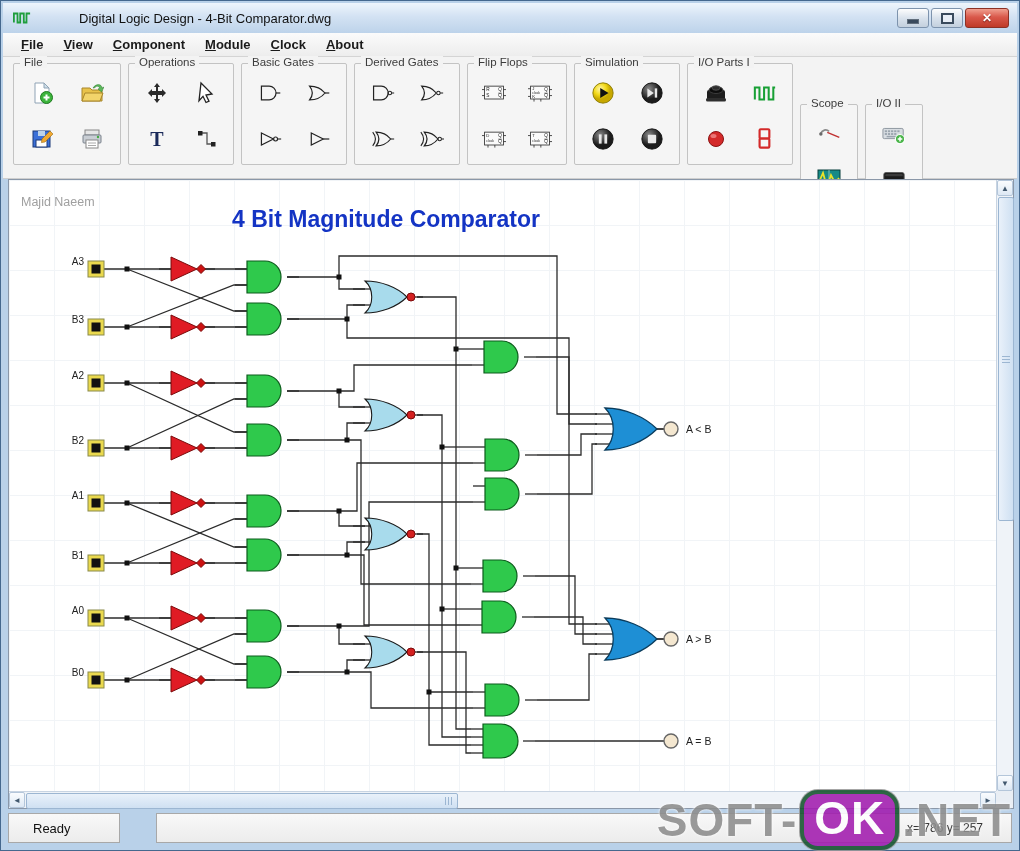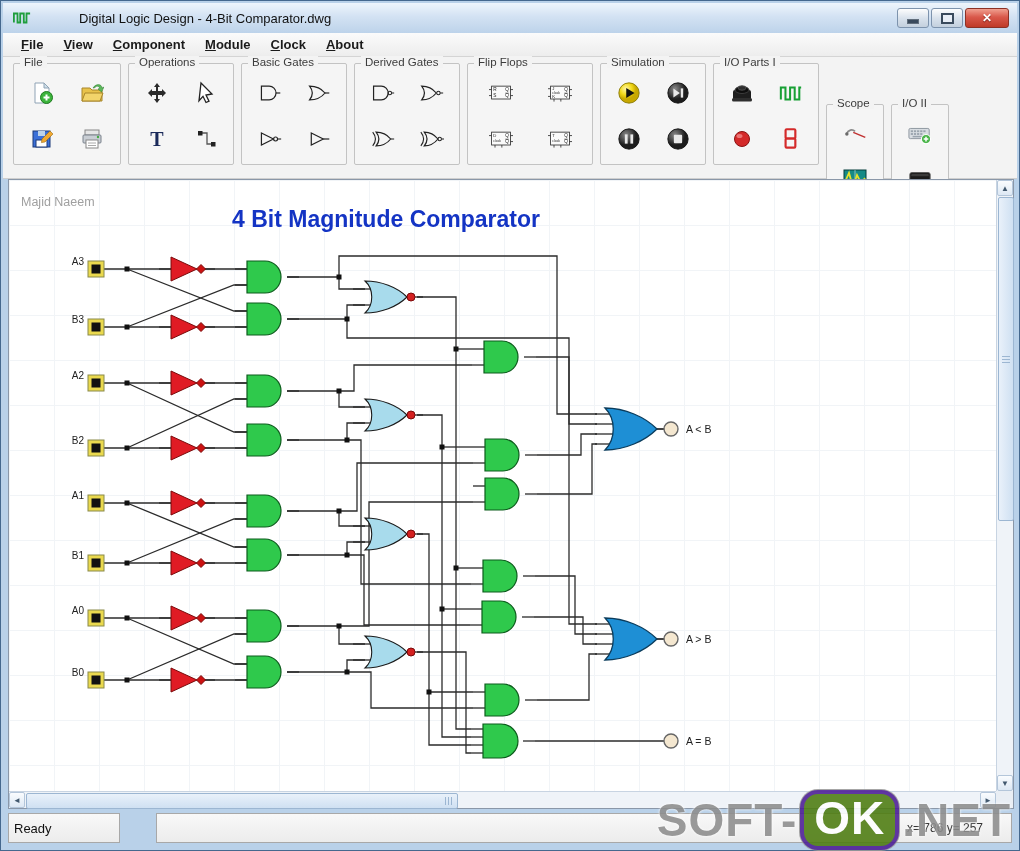--- a/index.html
+++ b/index.html
@@ -27,21 +27,21 @@
   .menu-item::first-letter{text-decoration:underline;}
 
   
   .toolbar{position:absolute;top:56px;left:2px;right:2px;height:122px;background:#f3f3f3;
     border-bottom:1px solid #cfcfcf;display:flex;gap:7px;padding:6px 4px 0 10px;box-sizing:border-box;}
   .tgroup{position:relative;border:1px solid #c3c3c3;border-radius:2px;height:102px;box-sizing:border-box;background:#f5f5f5;}
   .tgroup>.legend{position:absolute;top:-8px;left:6px;background:#f3f3f3;padding:0 4px;font-size:11.5px;color:#3c3c3c;}
   .grid2{display:grid;grid-template-columns:1fr 1fr;gap:8px 6px;justify-items:center;align-items:center;height:100%;padding:10px 6px 6px;box-sizing:border-box;}
   .grid1{display:grid;grid-template-columns:1fr;gap:8px;justify-items:center;align-items:center;height:100%;padding:10px 6px 6px;box-sizing:border-box;}
   .tbtn{width:36px;height:32px;display:flex;align-items:center;justify-content:center;background:transparent;border:none;cursor:default;}
-  .w108{width:108px;} .w106{width:106px;text-decoration:underline;} .w110{width:126px;} .w58{width:58px;margin-top:41px;} .w64{width:64px;}
+  .w108{width:108px;} .w106{width:106px;text-decoration:underline;} .w110{width:100px;} .w58{width:58px;margin-top:41px;} .w64{width:64px;}
   .vcc{font-size:11.5px;color:#333;}
 
   
   .canvas-wrap{position:absolute;top:178px;left:7px;width:1006px;height:630px;border:1px solid #8a97a8;background:#fff;box-sizing:border-box;}
   .canvas{position:absolute;left:0;top:0;width:987px;height:611px;background:#fff;overflow:hidden;
     background-image:linear-gradient(#f1f4f7 1px,transparent 1px),linear-gradient(90deg,#f1f4f7 1px,transparent 1px);
     background-size:45px 45px;}
   .canvas svg{position:absolute;left:0;top:0;}
 
   
@@ -52,28 +52,28 @@
   .vthumb{position:absolute;left:1px;width:14px;top:17px;height:322px;border:1px solid #9cb6d2;border-radius:2px;
     background:linear-gradient(90deg,#e9f1fa,#cfe0f2);}
   .hthumb{position:absolute;top:1px;height:14px;left:17px;width:430px;border:1px solid #9cb6d2;border-radius:2px;
     background:linear-gradient(#e9f1fa,#cfe0f2);}
   .grip{position:absolute;background:#9cb6d2;}
   .scroll-corner{position:absolute;right:0;bottom:0;width:17px;height:17px;background:#e9eef4;}
 
   
   .statusbar{position:absolute;top:812px;left:7px;right:7px;height:30px;display:flex;gap:4px;}
   .spanel{border:1px solid #a8a8a8;background:linear-gradient(#f8f8f8,#ececec);display:flex;align-items:center;box-sizing:border-box;}
-  .spanel.ready{width:112px;padding-left:5px;font-size:13px;color:#111;}
+  .spanel.ready{width:112px;padding-left:24px;font-size:13px;color:#111;}
   .spanel.main{flex:1;justify-content:flex-end;padding-right:28px;font-size:12px;color:#333;margin-left:32px;}
 
   
   .watermark{position:absolute;right:8px;bottom:0px;z-index:60;display:flex;align-items:center;gap:3px;
     font-size:46px;font-weight:bold;letter-spacing:1px;color:#8d8d8d;opacity:.88;
     text-shadow:0 0 3px #ffffff,0 0 1px #ffffff;}
-  .wm-ok{background:#4d7c0f;color:#ffffff;border:4px solid #4c1d95;border-radius:18px;padding:0 10px 4px 10px;
+  .wm-ok{background:#a21caf;color:#ffffff;border:4px solid #14532d;border-radius:18px;padding:0 10px 4px 10px;
     box-shadow:0 0 0 1px #9a9a9a;text-shadow:none;line-height:1.05;}
 </style>
 </head>
 <body>
 
 <div class="window">
 
   <div class="titlebar">
     <svg class="app-icon" viewBox="0 0 20 14">
       <polyline points="1,12 1,2 5,2 5,12 8,12 8,2 12,2 12,12 15,12 15,2 19,2" fill="none" stroke="#1f9e3c" stroke-width="2"></polyline>

